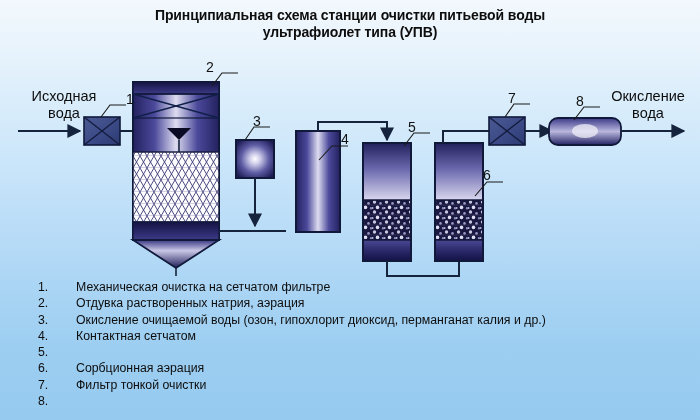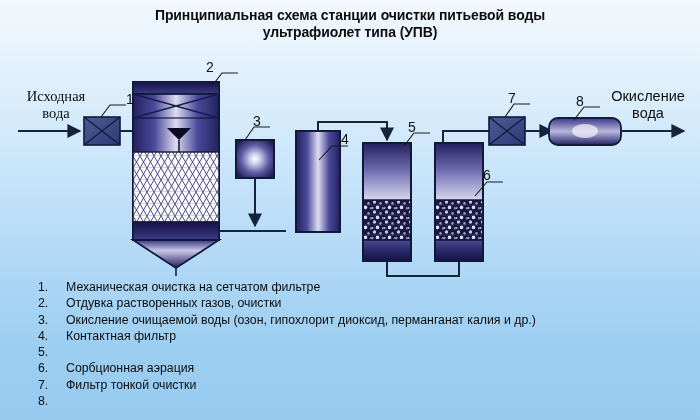--- a/index.html
+++ b/index.html
@@ -53,21 +53,21 @@
 
   
   .flow-label {
     position: absolute;
     font-size: 14.5px;
     line-height: 17px;
     color: #0d0d0d;
     text-align: center;
     white-space: nowrap;
   }
-  #label-inlet { left: 8px; top: 88px; width: 96px; font-family: Liberation Serif, serif; }
+  #label-inlet { left: 16px; top: 88px; width: 96px; }
   #label-outlet { left: 600px; top: 88px; width: 96px; }
 
   
   .callout {
     position: absolute;
     font-size: 14px;
     color: #111;
     line-height: 14px;
     white-space: nowrap;
   }
@@ -87,21 +87,21 @@
     color: #0d0d0d;
     white-space: nowrap;
   }
   .legend-num {
     width: 28px;
     padding-left: 38px;
     box-sizing: content-box;
     flex: 0 0 auto;
     text-align: left;
   }
-  .legend-text { flex: 0 0 auto; }
+  .legend-text { flex: 0 0 auto; margin-left: 10px; }
 </style>
 </head>
 <body>
 
 <div id="page">
 
   <div id="title">
     <div>Принципиальная схема станции очистки питьевой воды</div>
     <div>ультрафиолет типа (УПВ)</div>
   </div>
@@ -331,29 +331,29 @@
   <div class="callout" style="left:508px; top:91px;">7</div>
   <div class="callout" style="left:576px; top:94px;">8</div>
 
   <div id="legend">
     <div class="legend-row">
       <span class="legend-num">1.</span>
       <span class="legend-text">Механическая очистка на сетчатом фильтре</span>
     </div>
     <div class="legend-row">
       <span class="legend-num">2.</span>
-      <span class="legend-text">Отдувка растворенных газов, очистки</span>
+      <span class="legend-text">Отдувка растворенных натрия, аэрация</span>
     </div>
     <div class="legend-row">
       <span class="legend-num">3.</span>
       <span class="legend-text">Окисление очищаемой воды (озон, гипохлорит диоксид, перманганат калия и др.)</span>
     </div>
     <div class="legend-row">
       <span class="legend-num">4.</span>
-      <span class="legend-text">Контактная фильтр</span>
+      <span class="legend-text">Контактная сетчатом</span>
     </div>
     <div class="legend-row">
       <span class="legend-num">5.</span>
     </div>
     <div class="legend-row">
       <span class="legend-num">6.</span>
       <span class="legend-text">Сорбционная аэрация</span>
     </div>
     <div class="legend-row">
       <span class="legend-num">7.</span>

